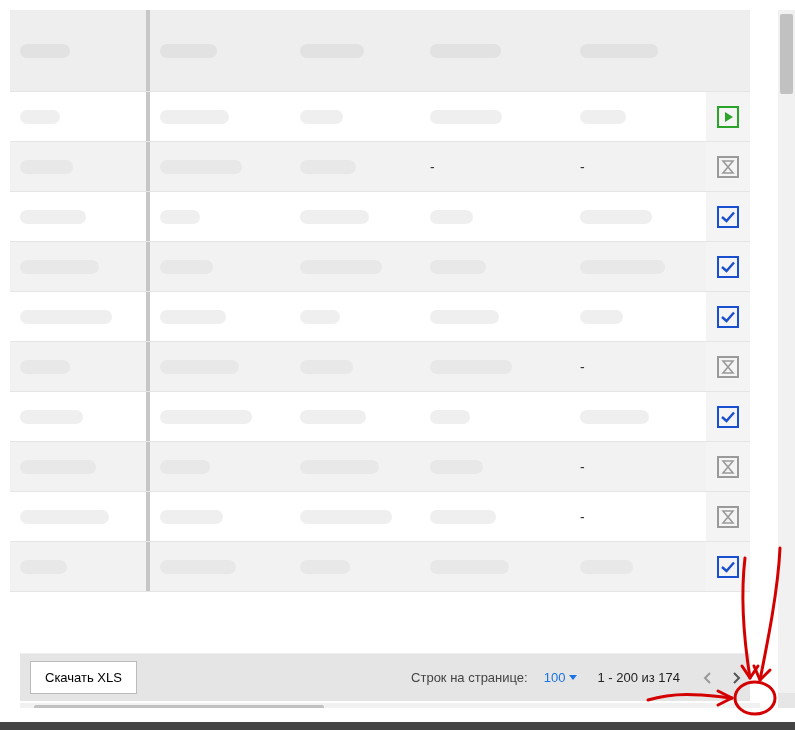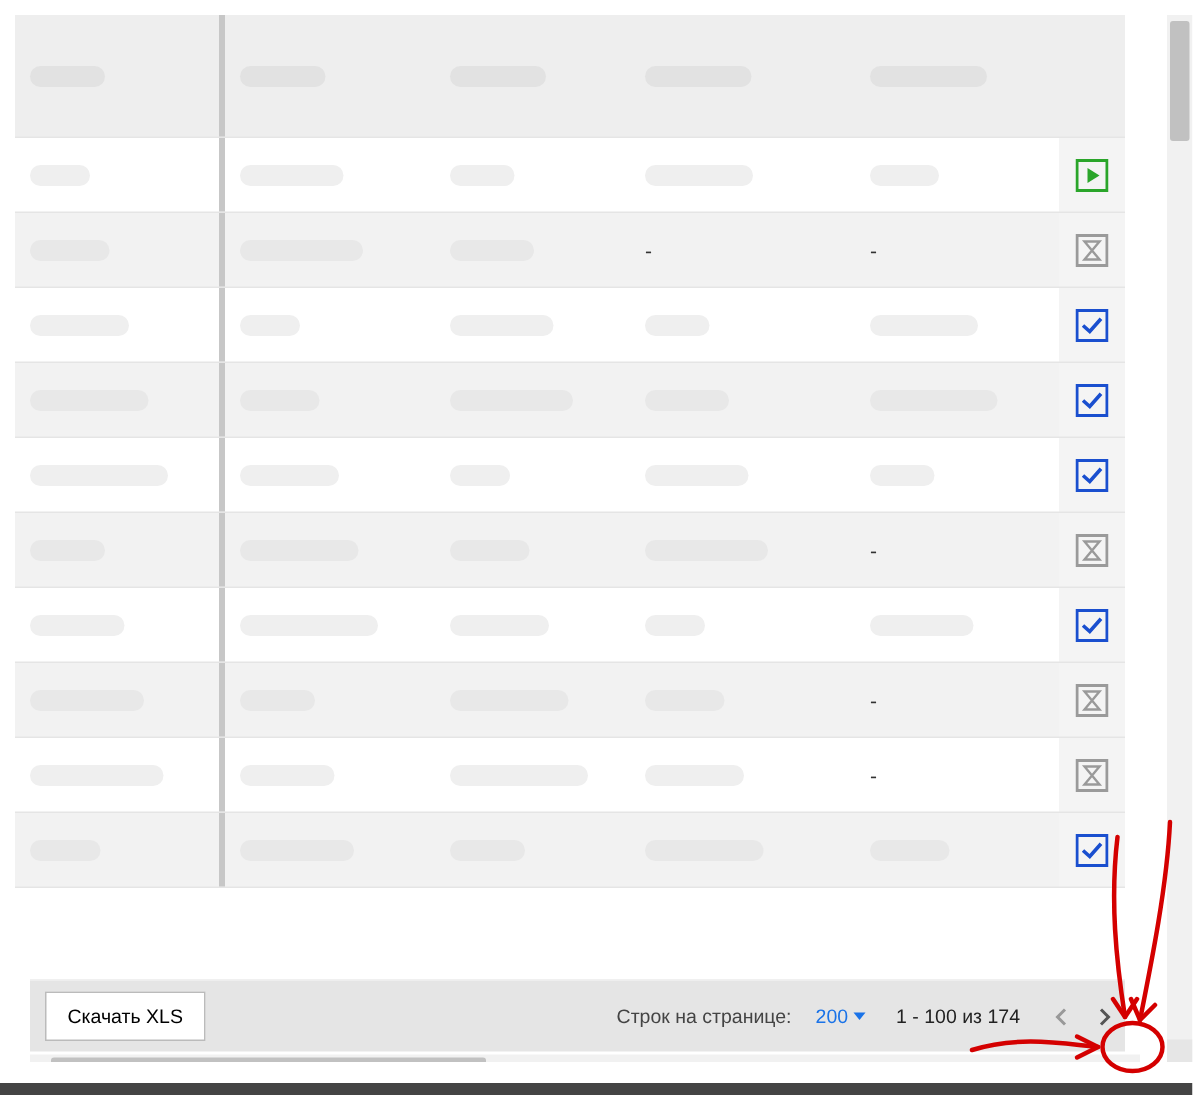--- a/index.html
+++ b/index.html
@@ -462,24 +462,24 @@
           </div>
         </div>
       </div>
   </div>
 
   <div class="footer">
     <button class="dlbtn">Скачать XLS</button>
     <div class="spacer"></div>
     <span class="pgsz">Строк на странице:</span>
     <span class="pgsel">
-      <span>200</span>
+      <span>100</span>
       <span class="tri-down"></span>
     </span>
-    <span class="range">1 - 100 из 174</span>
+    <span class="range">1 - 200 из 174</span>
     <span class="navbtn">
       <svg width="10" height="12" viewBox="0 0 10 12">
           <path d="M7 1 L2 6 L7 11" stroke="#999" stroke-width="2" fill="none"></path>
         </svg>
     </span>
     <span class="navbtn">
       <svg width="10" height="12" viewBox="0 0 10 12">
           <path d="M3 1 L8 6 L3 11" stroke="#555" stroke-width="2" fill="none"></path>
         </svg>
     </span>

